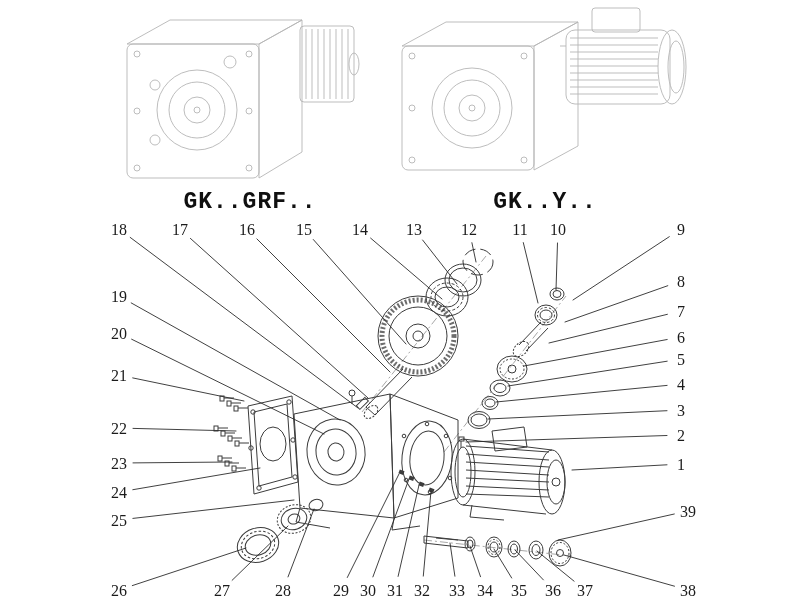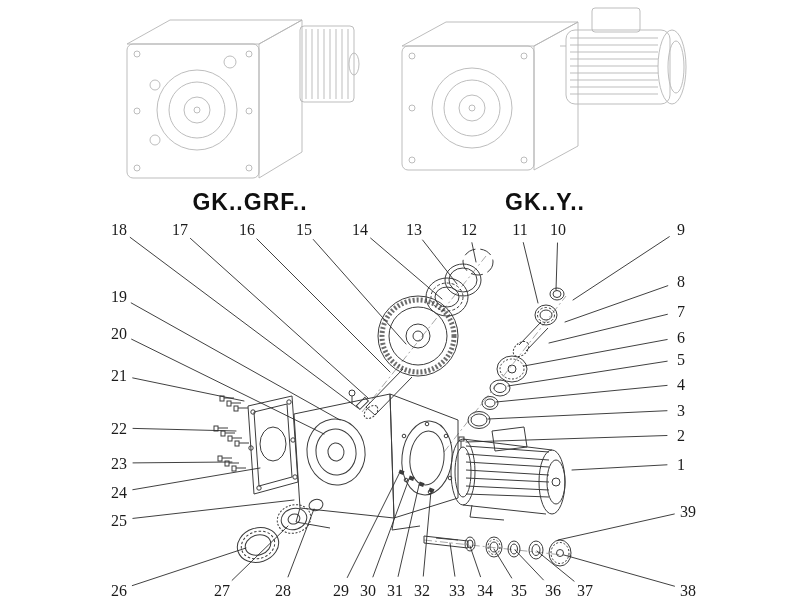--- a/index.html
+++ b/index.html
@@ -3,21 +3,21 @@
 <meta charset="utf-8">
 <style>
   html,body { margin:0; padding:0; background:#fff; }
   #page {
     position:relative; width:800px; height:600px; background:#ffffff;
     overflow:hidden; font-family:"Liberation Serif", serif;
   }
   #diagram { position:absolute; left:0; top:0; }
   .fig-title {
     position:absolute; text-align:center;
-    font-family:Liberation Sans, sans-serif; font-weight:bold;
+    font-family:Liberation Mono, monospace; font-weight:bold;
     font-size:23px; color:#101010; letter-spacing:1px;
   }
   #title-left  { left:150px; top:189px; width:200px; }
   #title-right { left:455px; top:189px; width:180px; }
   .callout-num {
     font-family:"Liberation Serif", serif; font-size:16px; fill:#1b1b1b;
   }
   .leader { stroke:#2b2b2b; stroke-width:0.9; stroke-linecap:round; }
 </style>
 </head>

